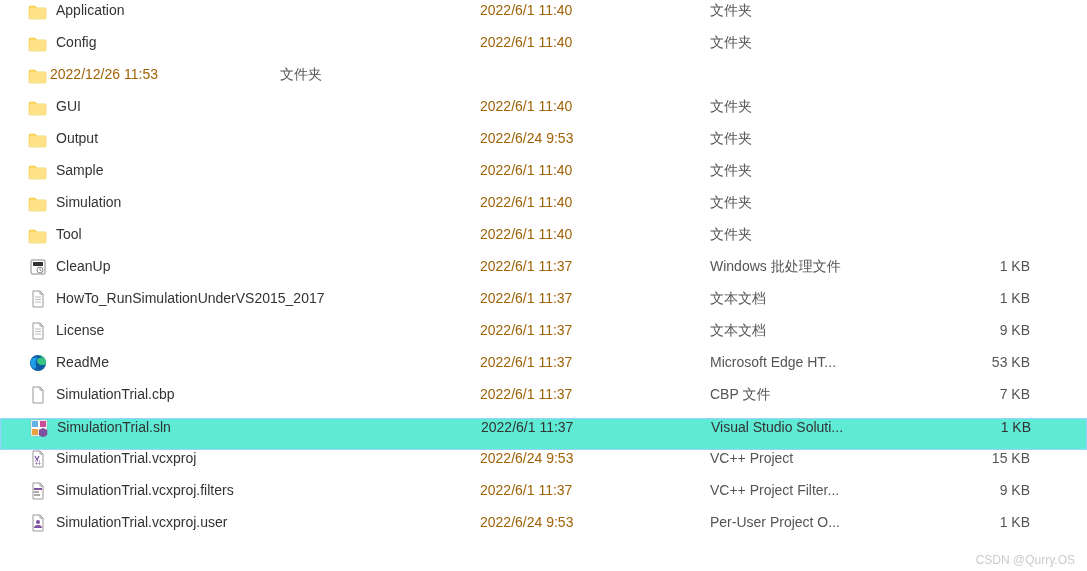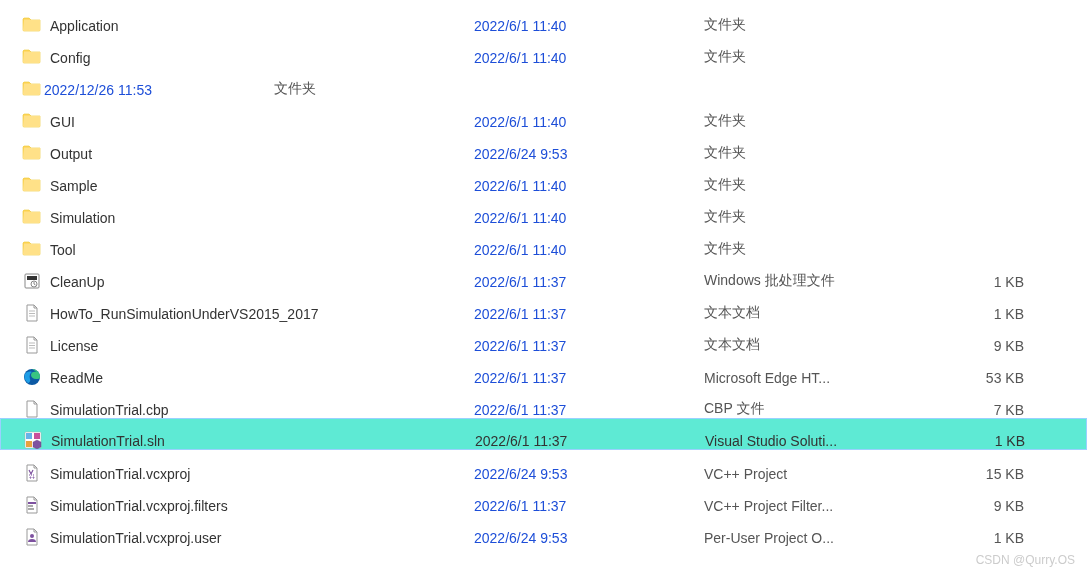--- a/index.html
+++ b/index.html
@@ -12,23 +12,23 @@
       height: 571px;
       overflow: hidden;
       position: relative;
     }
     .file-list {
       width: 100%;
       padding-top: 2px;
     }
     .row {
       display: flex;
-      align-items: flex-end;
+      align-items: flex-start;
       height: 32px;
-      padding-left: 20px;
+      padding-left: 26px;
       cursor: pointer;
     }
     .row.selected {
       background: #5eead4;
       border: 1px solid #99d1ff;
       height: 32px;
     }
     .icon-cell {
       width: 24px;
       flex: 0 0 24px;
@@ -40,21 +40,21 @@
       width: 430px;
       flex: 0 0 430px;
       padding-left: 6px;
       white-space: nowrap;
       overflow: hidden;
       text-overflow: ellipsis;
     }
     .date-cell {
       width: 230px;
       flex: 0 0 230px;
-      color: #1d4ed8;
+      color: #a16207;
     }
     .type-cell {
       width: 250px;
       flex: 0 0 250px;
       color: #555;
       white-space: nowrap;
       overflow: hidden;
       text-overflow: ellipsis;
     }
     .size-cell {

